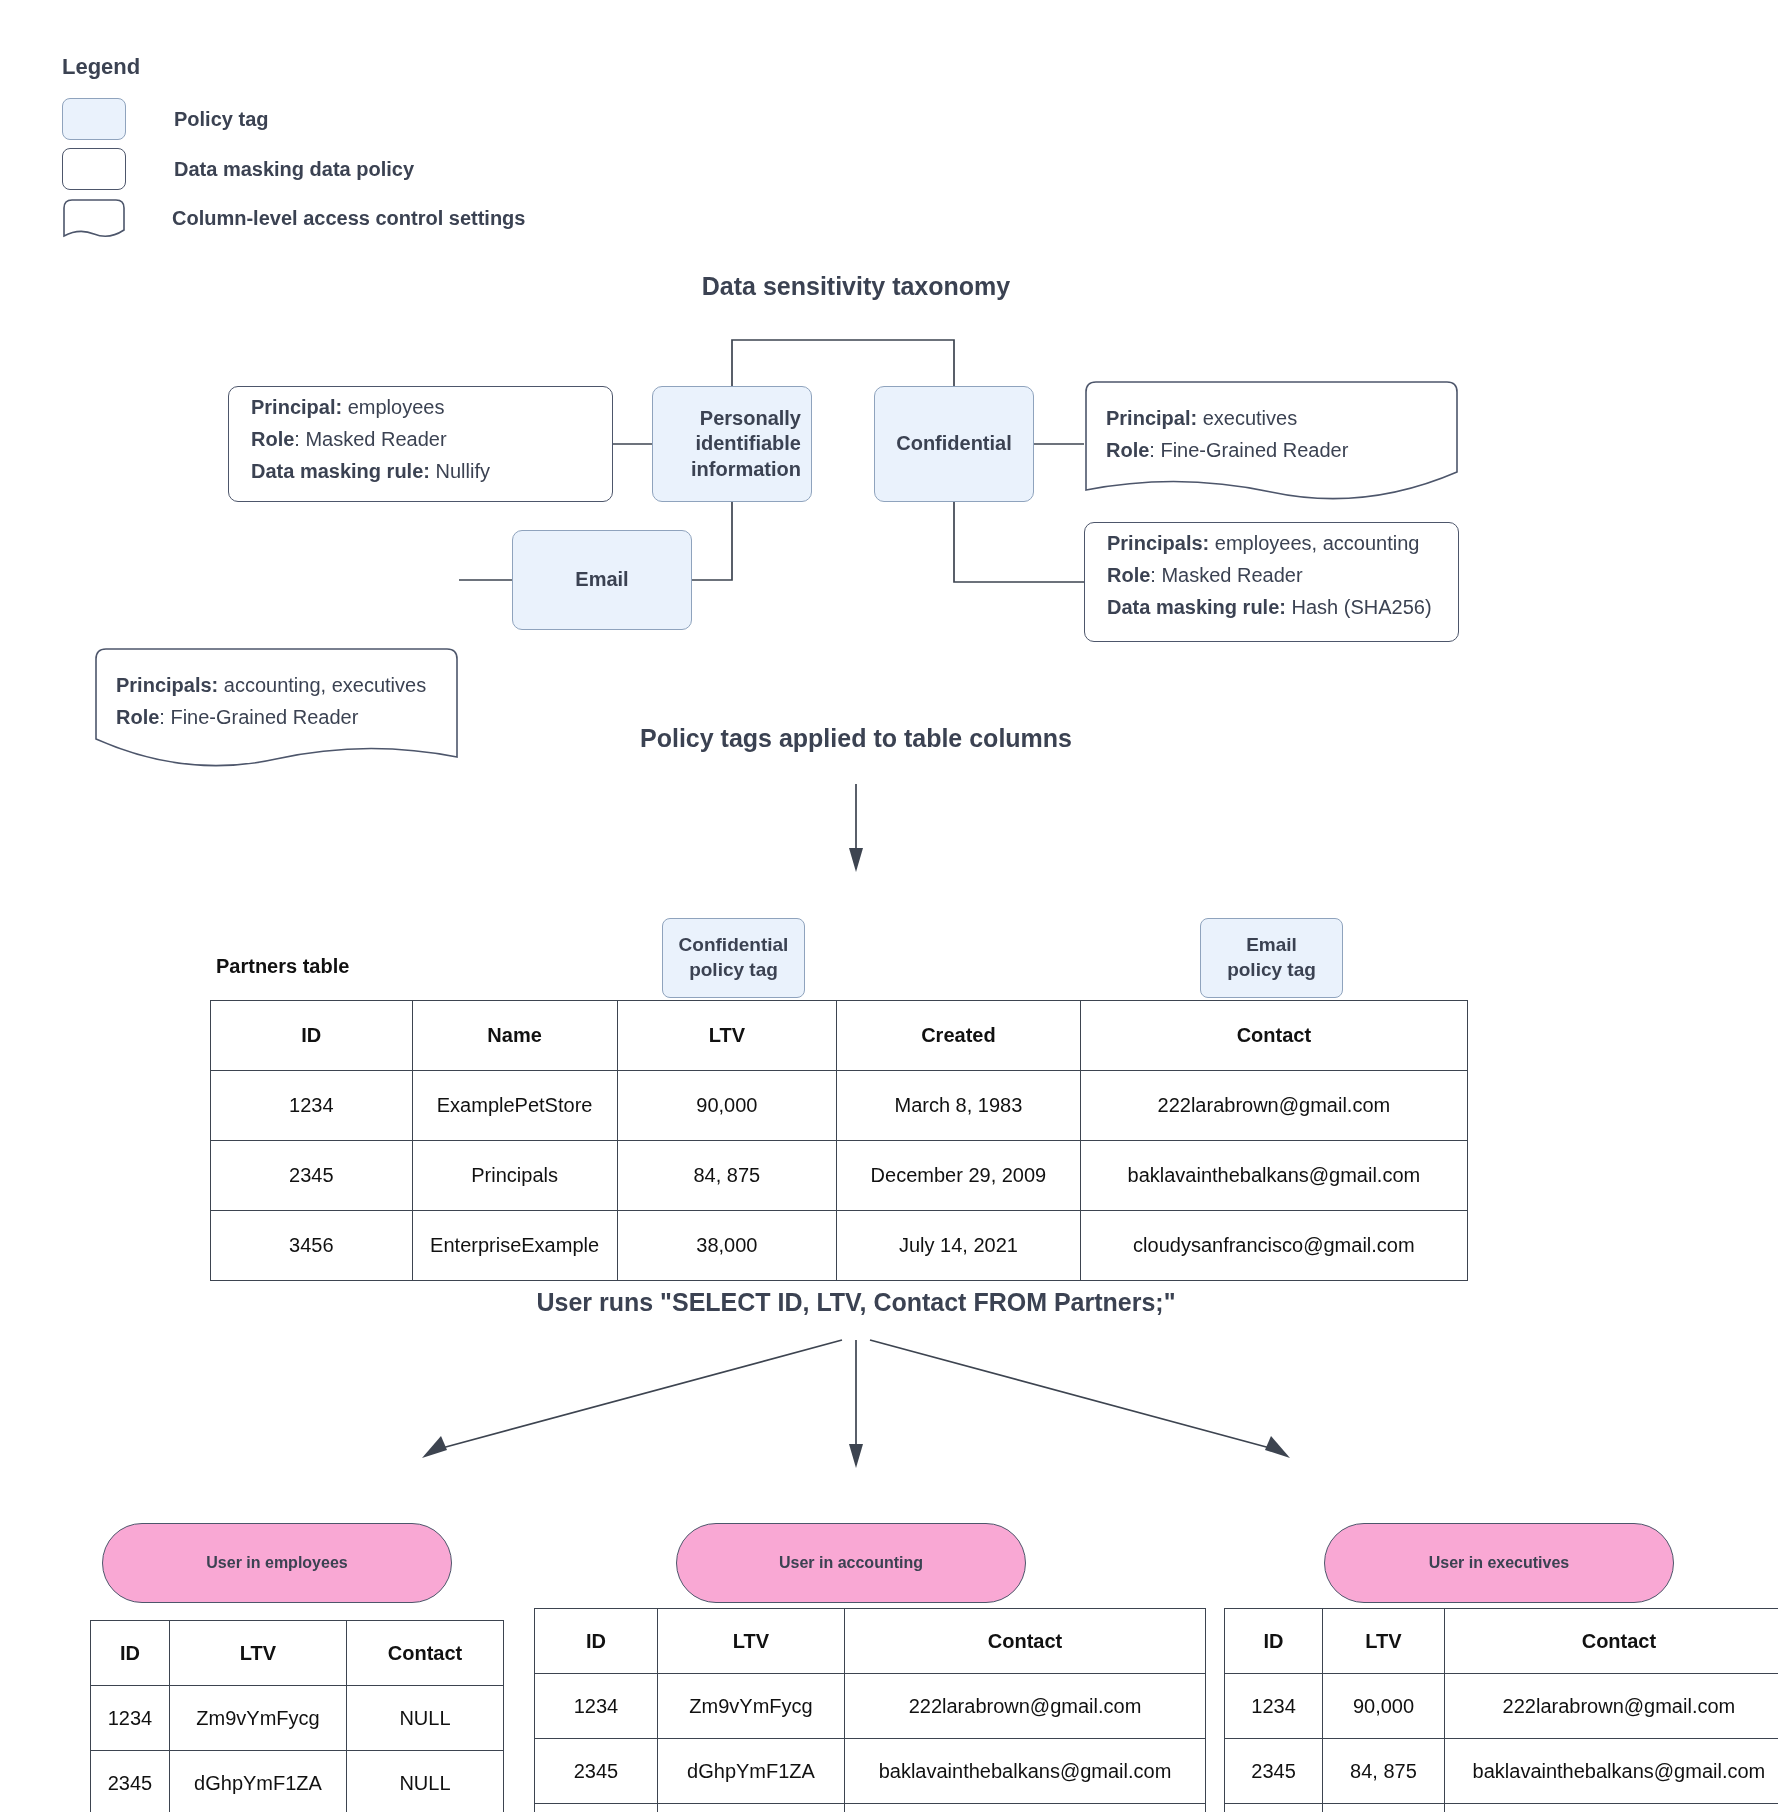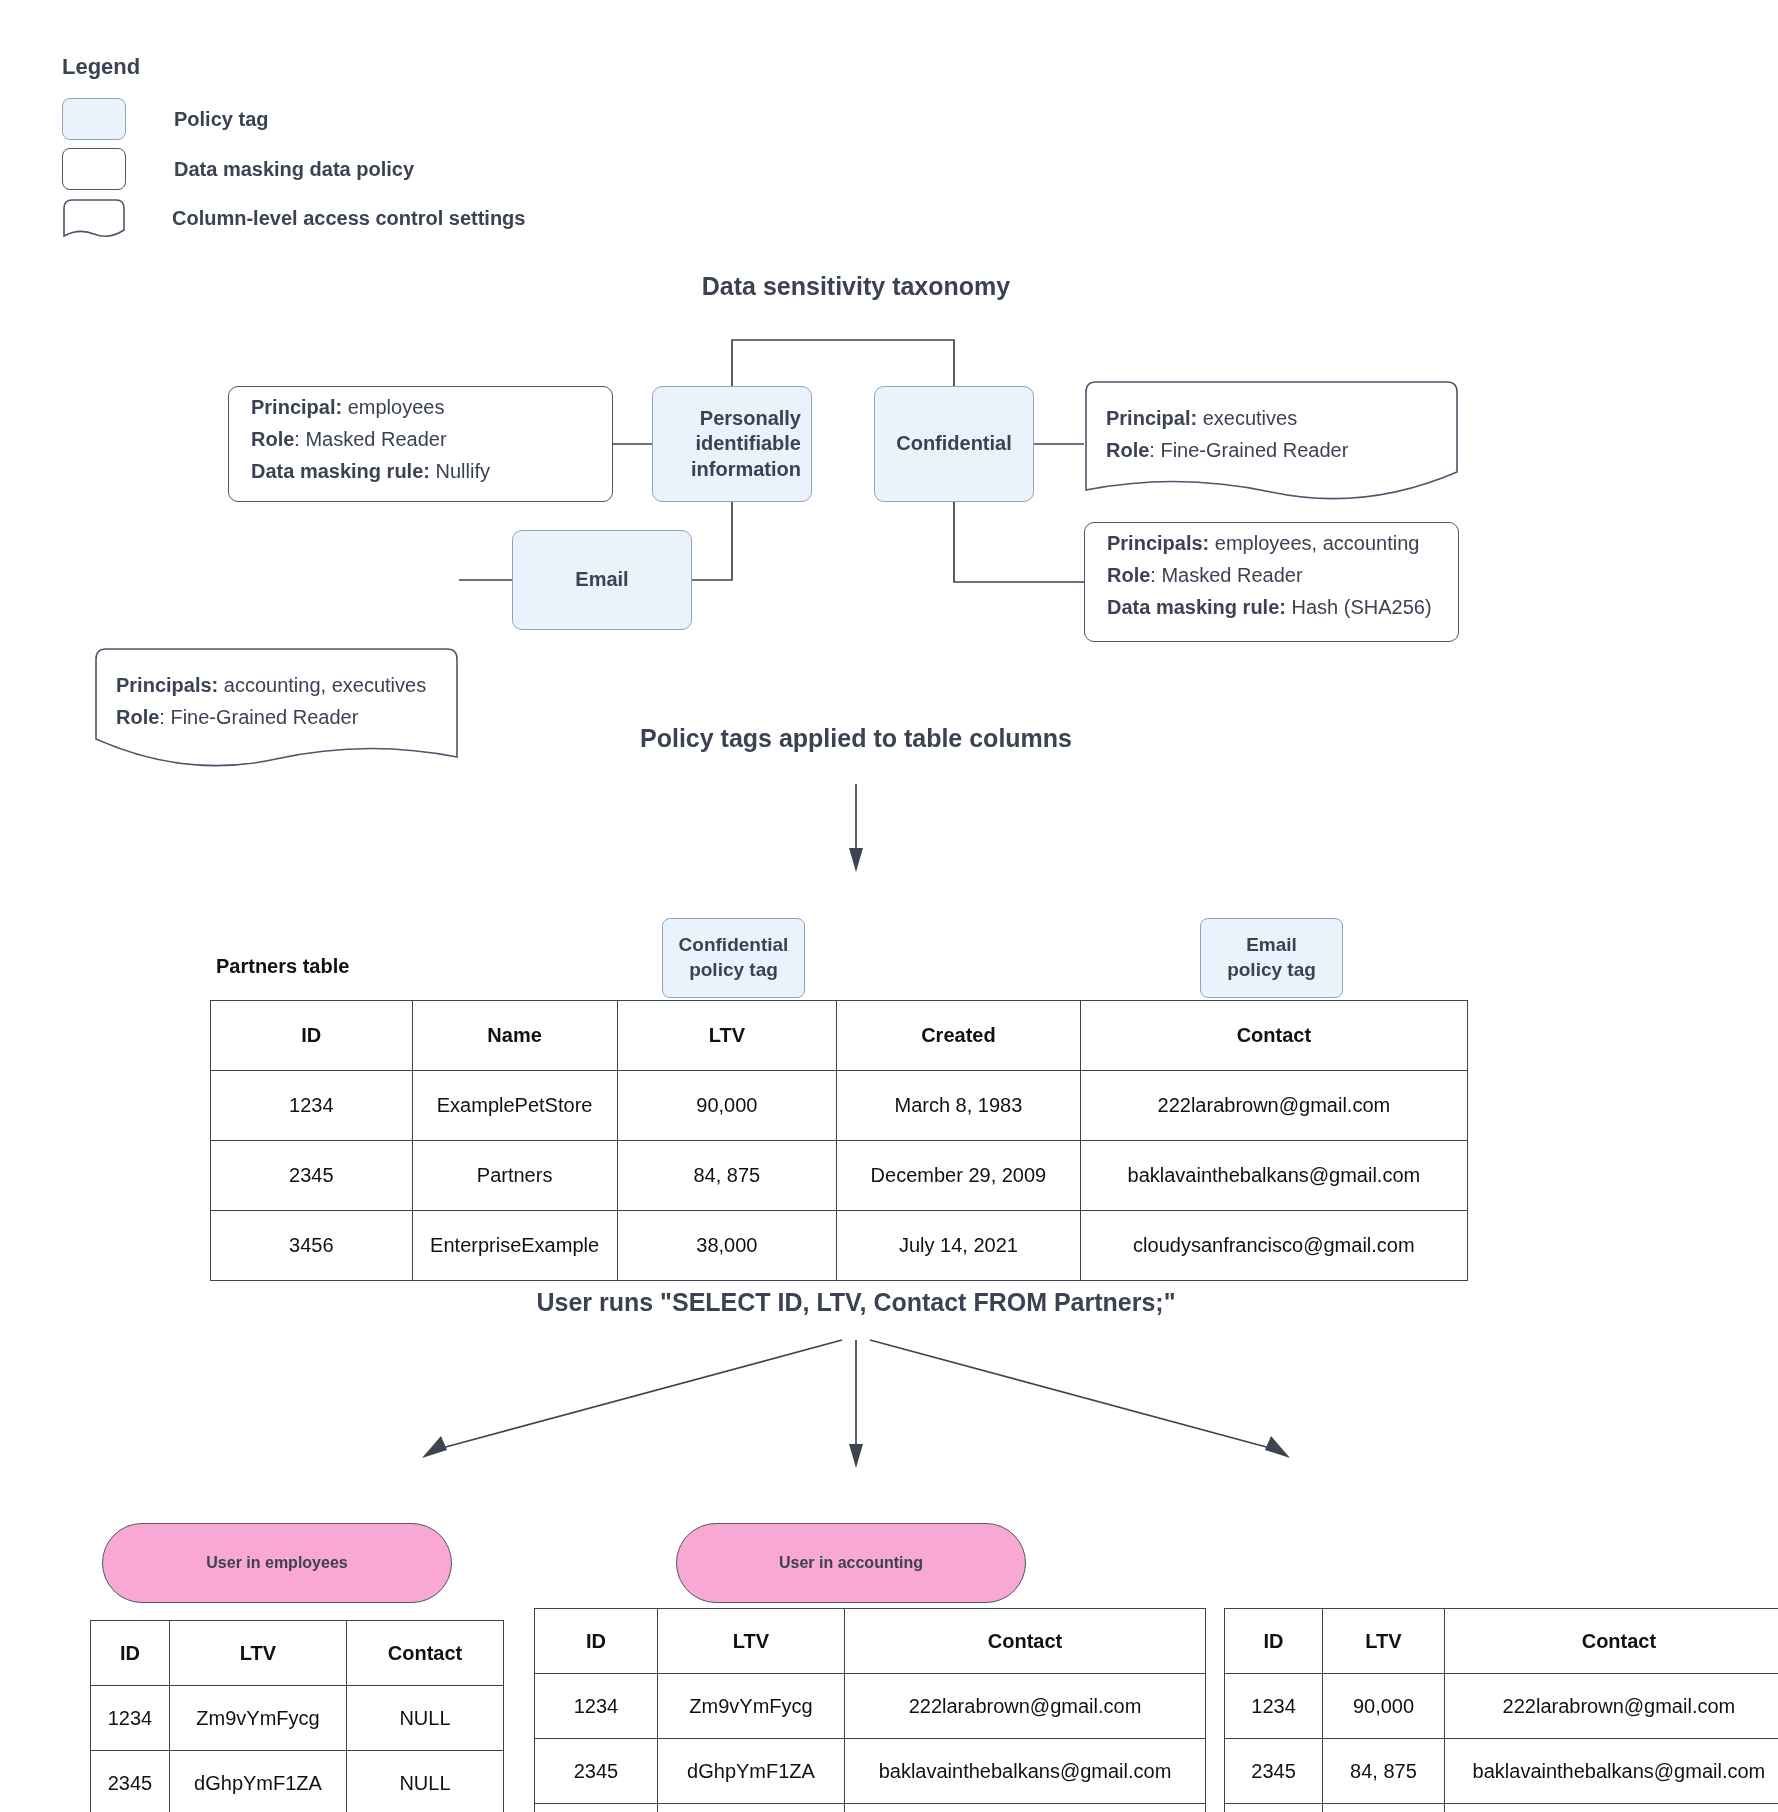--- a/index.html
+++ b/index.html
@@ -265,39 +265,40 @@
     <tbody>
         <tr>
           <td>1234</td>
           <td>ExamplePetStore</td>
           <td>90,000</td>
           <td>March 8, 1983</td>
           <td>222larabrown@gmail.com</td>
         </tr>
         <tr>
           <td>2345</td>
-          <td>Partners</td>
+          <td>Principals</td>
           <td>84, 875</td>
           <td>December 29, 2009</td>
           <td>baklavainthebalkans@gmail.com</td>
         </tr>
         <tr>
           <td>3456</td>
           <td>EnterpriseExample</td>
           <td>38,000</td>
           <td>July 14, 2021</td>
           <td>cloudysanfrancisco@gmail.com</td>
         </tr>
       </tbody>
   </table>
 
   <div class="abs section-title" id="query-title">User runs "SELECT ID, LTV, Contact FROM Partners;"</div>
 
   <div class="abs pill" id="pill-employees">User in employees</div>
   <div class="abs pill" id="pill-accounting">User in accounting</div>
+  <div class="abs pill" id="pill-executives">User in executives</div>
 
   <table class="abs grid res-table" id="res-table-0">
     <thead>
         <tr>
           <th>ID</th>
           <th>LTV</th>
           <th>Contact</th>
         </tr>
       </thead>
       <tbody>

